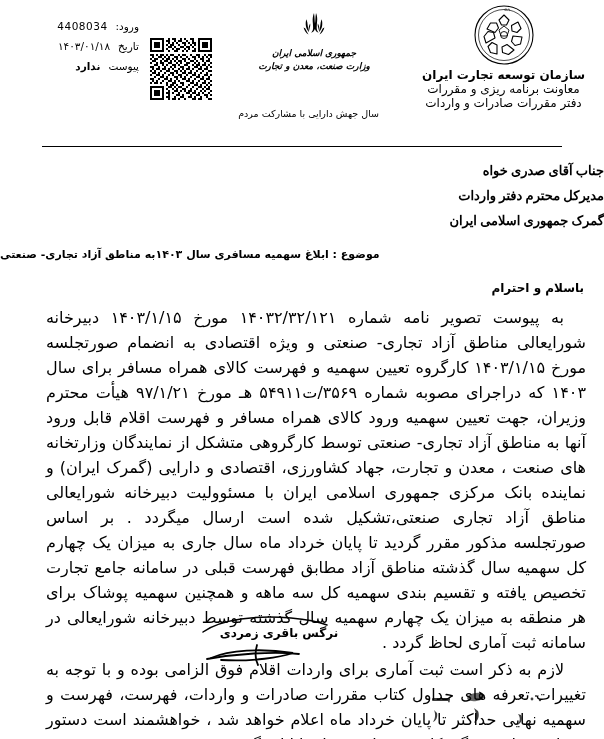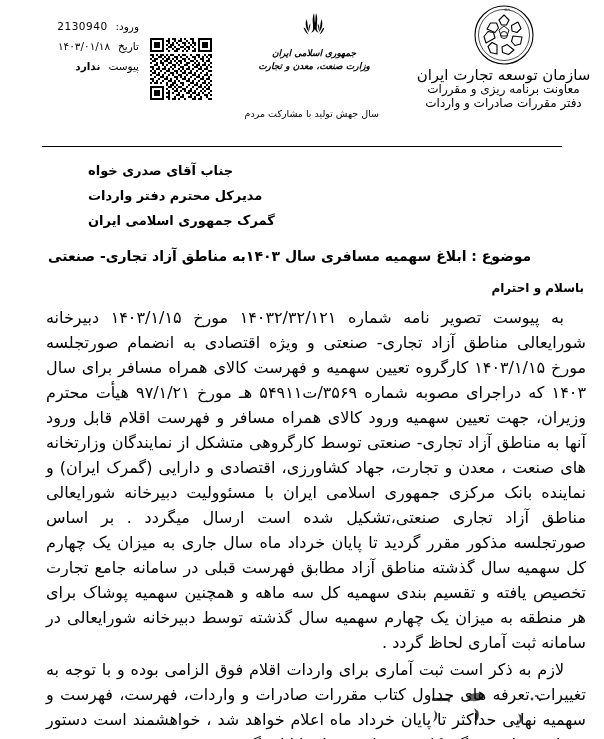--- a/index.html
+++ b/index.html
@@ -41,23 +41,23 @@
     text-align: center;
   }
   .org-seal {
     width: 62px;
     height: 62px;
     margin: 0 auto 2px auto;
     position: relative;
   }
   .org-seal svg { display: block; }
   .org-line {
-    font-size: 15px;
+    font-size: 12px;
     line-height: 14px;
-    font-weight: normal;
+    font-weight: bold;
     white-space: nowrap;
     letter-spacing: 0px;
   }
   .org-line.small { font-size: 12px; font-weight: normal; }
 
   
   .ministry-block {
     position: absolute;
     top: 10px;
     right: 215px;
@@ -128,39 +128,39 @@
     background: #000000;
   }
 
   
   .addressee {
     position: absolute;
     top: 158px;
     right: 0;
     left: 0;
     padding-left: 88px;
-    text-align: left;
+    text-align: right;
     direction: rtl;
+    font-family: Liberation Serif, serif;
   }
   .addressee div {
     font-size: 13px;
     line-height: 25px;
     font-weight: bold;
     white-space: nowrap;
   }
 
   
   .subject {
     position: absolute;
     top: 248px;
     right: 0;
     left: 0;
-    padding-left: 48px;
     text-align: left;
-    font-size: 14px;
+    font-size: 11px;
     font-weight: bold;
     white-space: nowrap;
   }
   .greeting {
     position: absolute;
     top: 281px;
     right: 20px;
     font-size: 12px;
     font-weight: bold;
   }
@@ -224,21 +224,21 @@
 </head>
 <body>
 
 <div class="page">
 
   <div class="header">
 
     <div class="meta">
       <div class="meta-row">
         <span class="meta-label">ورود:</span>
-        <span class="meta-value">2130940</span>
+        <span class="meta-value">4408034</span>
       </div>
       <div class="meta-row">
         <span class="meta-label">تاریخ</span>
         <span class="meta-value">۱۴۰۳/۰۱/۱۸</span>
       </div>
       <div class="meta-row attach">
         <span class="meta-label">پیوست</span>
         <span class="meta-value">ندارد</span>
       </div>
     </div>
@@ -568,39 +568,54 @@
           <text font-size="4.1" font-family="'DejaVu Sans', sans-serif" letter-spacing="0.3">
             <textPath href="#seal-arc" startOffset="4%">Trade Promotion Organization of Iran</textPath>
           </text>
         </svg>
       </div>
       <div class="org-line">سازمان توسعه تجارت ایران</div>
       <div class="org-line small">معاونت برنامه ریزی و مقررات</div>
       <div class="org-line small">دفتر مقررات صادرات و واردات</div>
     </div>
 
-    <div class="slogan">سال جهش تولید با مشارکت مردم</div>
+    <div class="slogan">سال جهش دارایی با مشارکت مردم</div>
 
     <div class="divider"></div>
   </div>
 
   <div class="addressee">
     <div>جناب آقای صدری خواه</div>
     <div>مدیرکل محترم دفتر واردات</div>
     <div>گمرک جمهوری اسلامی ایران</div>
   </div>
 
   <div class="subject">موضوع : ابلاغ سهمیه مسافری سال ۱۴۰۳به مناطق آزاد تجاری- صنعتی</div>
   <div class="greeting">باسلام و احترام</div>
 
   <div class="body-text">
     <p class="indented">به پیوست تصویر نامه شماره ۱۴۰۳۲/۳۲/۱۲۱ مورخ ۱۴۰۳/۱/۱۵ دبیرخانه شورایعالی مناطق آزاد تجاری- صنعتی و ویژه اقتصادی  به انضمام صورتجلسه مورخ ۱۴۰۳/۱/۱۵ کارگروه تعیین سهمیه و فهرست کالای همراه مسافر برای سال ۱۴۰۳ که دراجرای مصوبه شماره ۳۵۶۹/ت۵۴۹۱۱ هـ مورخ  ۹۷/۱/۲۱ هیأت محترم وزیران، جهت تعیین سهمیه ورود کالای همراه مسافر و فهرست اقلام قابل ورود آنها به مناطق آزاد تجاری- صنعتی توسط کارگروهی متشکل از نمایندگان وزارتخانه های صنعت ، معدن و تجارت، جهاد کشاورزی، اقتصادی و دارایی  (گمرک ایران) و نماینده بانک مرکزی جمهوری اسلامی ایران با مسئوولیت دبیرخانه شورایعالی مناطق آزاد تجاری صنعتی،تشکیل شده است ارسال میگردد . بر اساس صورتجلسه مذکور مقرر گردید تا پایان خرداد ماه سال جاری به میزان یک چهارم کل سهمیه سال گذشته مناطق آزاد مطابق فهرست قبلی در سامانه جامع تجارت تخصیص یافته و تقسیم بندی سهمیه کل سه ماهه و همچنین سهمیه پوشاک برای هر منطقه به میزان یک چهارم سهمیه سال گذشته توسط دبیرخانه شورایعالی در سامانه ثبت آماری لحاظ گردد .</p>
     <p class="indented">لازم به ذکر است ثبت آماری برای واردات اقلام فوق الزامی بوده و با توجه به تغییرات تعرفه های جداول کتاب مقررات صادرات و واردات، فهرست، فهرست و سهمیه نهایی حداکثر تا پایان خرداد ماه اعلام خواهد شد ، خواهشمند است دستور فرمایید مراتب به گمرکات ذیربط جهت اجرا ابلاغ گردد.</p>
   </div>
 
+  <div class="signature">
+    <div class="sig-mark">
+      <svg width="185" height="58" viewBox="0 0 185 58" aria-hidden="true">
+        <g fill="none" stroke="#000" stroke-width="1.5" stroke-linecap="round">
+          <path d="M8 20 C26 7, 62 3, 96 6 C112 7.5, 124 10, 132 13"></path>
+        </g>
+        <g fill="none" stroke="#000" stroke-width="1.8" stroke-linecap="round">
+          <path d="M16 46 C34 38, 66 36, 98 41 C86 45, 58 50, 26 48"></path>
+          <path d="M12 47 C40 42, 78 39, 104 42"></path>
+          <path d="M62 33 C60 40, 60 47, 63 53"></path>
+        </g>
+      </svg>
+    </div>
+    <div class="sig-name">نرگس باقری زمردی</div>
+  </div>
 
   <div class="footer-marks">
     <svg width="150" height="46" viewBox="0 0 150 46" aria-hidden="true">
       <g fill="#000">
         <rect x="18" y="8" width="18" height="3" rx="1"></rect>
         <path d="M20 20 c2 5 1 9 -1 12 c3 -1 5 -5 4 -9 z"></path>
         <ellipse cx="62" cy="7" rx="9" ry="4" transform="rotate(-8 62 7)" opacity="0.8"></ellipse>
         <path d="M60 18 c3 6 2 11 0 15 c4 -2 6 -7 4 -12 z"></path>
         <path d="M104 24 c3 4 2 8 -1 11 c4 -1 6 -6 4 -10 z"></path>
         <circle cx="118" cy="9" r="1.4"></circle>

